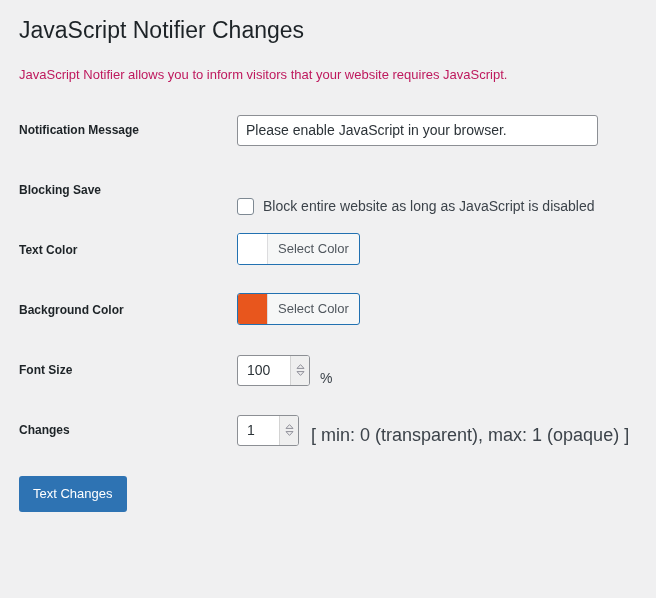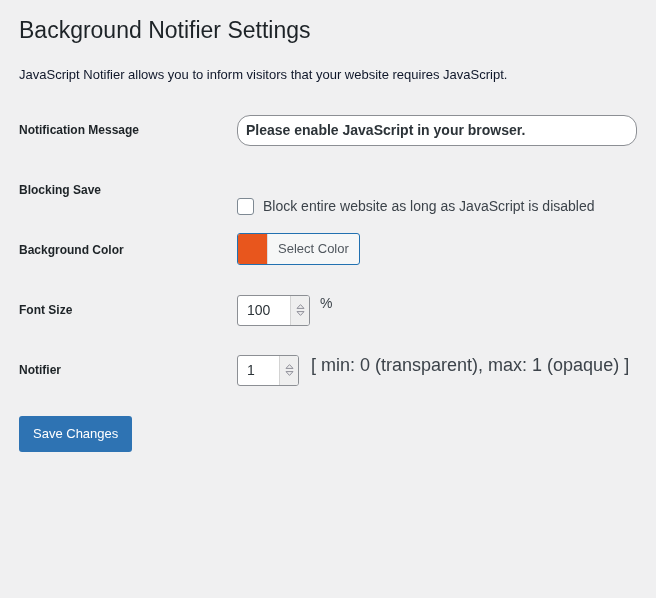--- a/index.html
+++ b/index.html
@@ -21,21 +21,21 @@
   .page-title {
     font-size: 23px;
     font-weight: 400;
     color: #1d2327;
     margin: 0;
     padding: 16px 0 0 0;
     line-height: 1.3;
   }
   .page-desc {
     font-size: 13px;
-    color: #0f172a;
+    color: #be185d;
     margin: 0;
     padding: 19px 0 0 0;
     line-height: 1.5;
   }
   .form-table {
     margin-top: 16px;
     border-collapse: collapse;
     width: 618px;
     table-layout: fixed;
   }
@@ -51,31 +51,30 @@
     color: #1d2327;
     padding: 0;
   }
   .form-table td {
     vertical-align: middle;
     padding: 0;
   }
   
   .text-input {
     box-sizing: border-box;
-    width: 400px;
+    width: 361px;
     height: 31px;
     border: 1px solid #8c8f94;
-    border-radius: 13px;
+    border-radius: 3px;
     background: #fff;
     color: #2c3338;
     font-family: "Liberation Sans", sans-serif;
     font-size: 14px;
     padding: 0 8px;
     outline: none;
-    font-weight: bold;
   }
   
   .check-row {
     display: flex;
     align-items: center;
     margin-top: 32px;
   }
   .checkbox {
     box-sizing: border-box;
     width: 17px;
@@ -112,21 +111,21 @@
     display: flex;
     align-items: center;
     padding: 0 10px;
     font-size: 13px;
     color: #50575e;
     white-space: nowrap;
   }
   
   .num-wrap {
     display: inline-flex;
-    align-items: flex-start;
+    align-items: flex-end;
   }
   .num-field {
     box-sizing: border-box;
     height: 31px;
     border: 1px solid #8c8f94;
     border-radius: 3px;
     background: #fff;
     display: inline-flex;
     align-items: stretch;
     overflow: hidden;
@@ -177,21 +176,21 @@
     border: none;
     border-radius: 3px;
     cursor: pointer;
   }
 </style>
 </head>
 <body>
 
 <div class="wrap">
 
-  <h1 class="page-title">Background Notifier Settings</h1>
+  <h1 class="page-title">JavaScript Notifier Changes</h1>
   <p class="page-desc">JavaScript Notifier allows you to inform visitors that your website requires JavaScript.</p>
 
   <table class="form-table">
     <tbody>
 
       <tr>
         <th>Notification Message</th>
         <td>
           <input class="text-input" type="text" value="Please enable JavaScript in your browser." style="">
         </td>
@@ -200,20 +199,29 @@
       <tr>
         <th>Blocking Save</th>
         <td>
           <div class="check-row">
             <span class="checkbox"></span>
             <span class="check-label">Block entire website as long as JavaScript is disabled</span>
           </div>
         </td>
       </tr>
 
+      <tr>
+        <th>Text Color</th>
+        <td>
+          <div class="color-button">
+            <span class="color-swatch" id="text-color-swatch" style="background: rgb(255, 255, 255);"></span>
+            <span class="color-button-text">Select Color</span>
+          </div>
+        </td>
+      </tr>
 
       <tr>
         <th>Background Color</th>
         <td>
           <div class="color-button">
             <span class="color-swatch" id="background-color-swatch" style="background: rgb(232, 86, 29);"></span>
             <span class="color-button-text">Select Color</span>
           </div>
         </td>
       </tr>
@@ -232,21 +240,21 @@
                     <path d="M4.5 4.4 L8 0.6 L1 0.6 Z" fill="none" stroke="#8f8f99" stroke-width="1"></path>
                   </svg>
               </span>
             </div>
             <span class="suffix">%</span>
           </div>
         </td>
       </tr>
 
       <tr>
-        <th>Notifier</th>
+        <th>Changes</th>
         <td>
           <div class="num-wrap">
             <div class="num-field opacity">
               <span class="num-value">1</span>
               <span class="spinner">
                 <svg width="9" height="5" viewBox="0 0 9 5">
                     <path d="M4.5 0.6 L8 4.4 L1 4.4 Z" fill="none" stroke="#8f8f99" stroke-width="1"></path>
                   </svg>
                 <svg width="9" height="5" viewBox="0 0 9 5">
                     <path d="M4.5 4.4 L8 0.6 L1 0.6 Z" fill="none" stroke="#8f8f99" stroke-width="1"></path>
@@ -256,16 +264,16 @@
             <span class="hint">[ min: 0 (transparent), max: 1 (opaque) ]</span>
           </div>
         </td>
       </tr>
 
 
     </tbody>
   </table>
 
   <div class="submit-area">
-    <button class="save-button">Save Changes</button>
+    <button class="save-button">Text Changes</button>
   </div>
 
 </div>
 
 </body></html>

